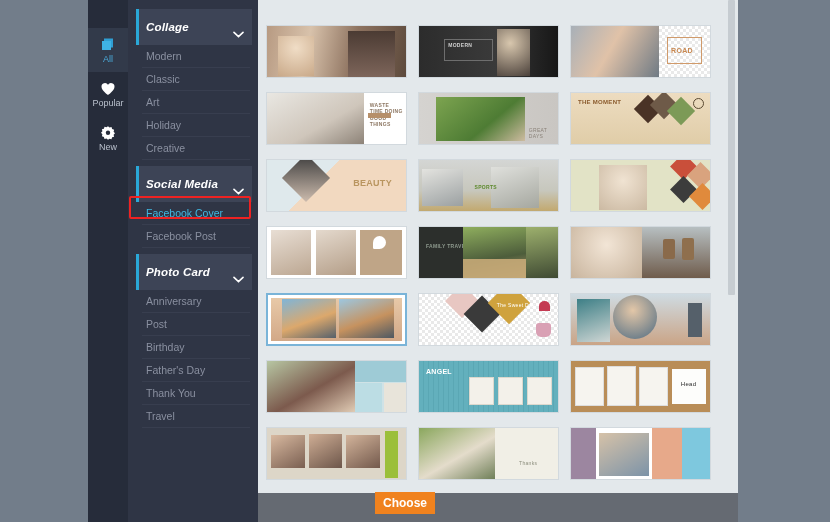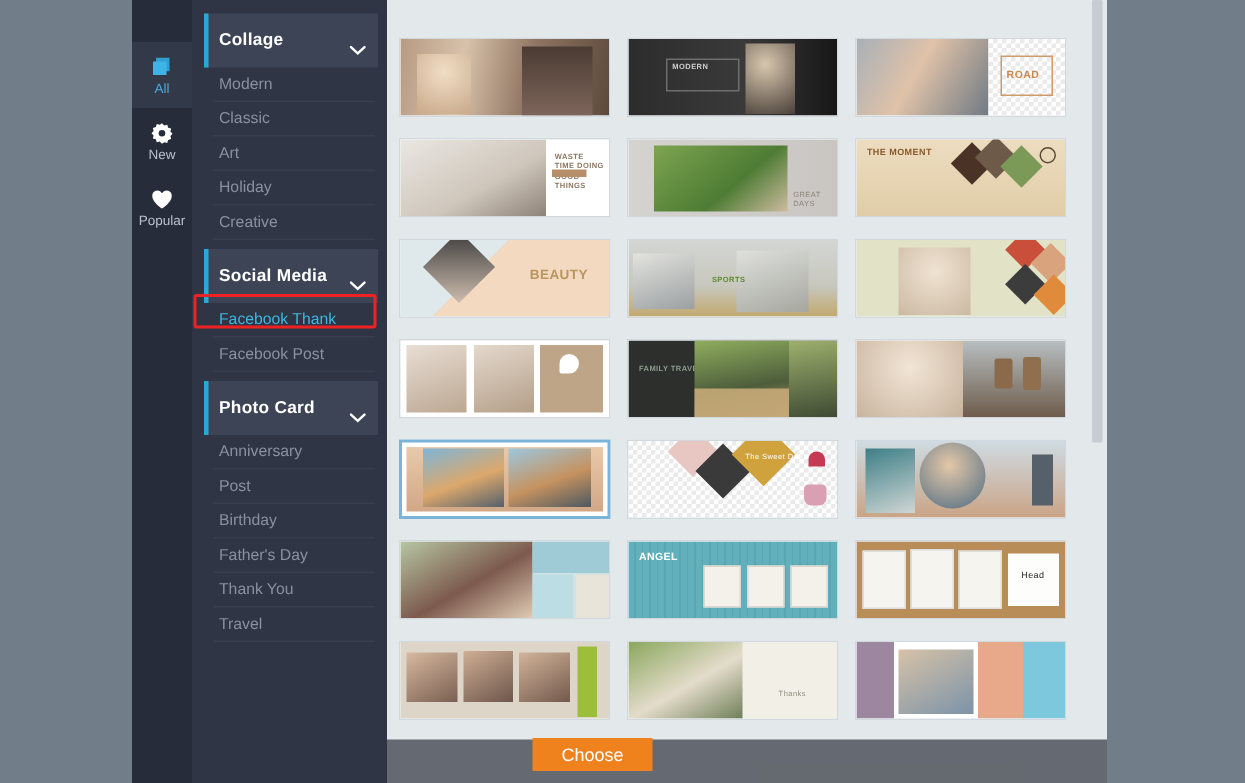--- a/index.html
+++ b/index.html
@@ -28,21 +28,21 @@
   .rail-icon { width: 16px; height: 16px; display:block; }
 
   
   .sidebar {
     position: absolute; left: 128px; top: 0; width: 130px; height: 522px;
     background: #2f3545;
   }
   .sec-header {
     position: relative; height: 36px; margin: 0 6px 0 8px;
     background: #3d4456; display: flex; align-items: center;
-    padding-left: 10px; padding-right: 8px; cursor: pointer;
+    padding-left: 10px; padding-right: 8px; cursor: pointer; font-style: italic;
   }
   .sec-header::before {
     content: ""; position: absolute; left: 0; top: 0; bottom: 0; width: 3px;
     background: #2aa8d8;
   }
   .sec-title {
     flex: 1; font-size: 11.5px; color: #ffffff; font-weight: bold; letter-spacing: .2px;
   }
   .chev { width: 11px; height: 7px; display: block; }
   .sub-item {
@@ -98,24 +98,24 @@
     background: #c6ccd1; border-radius: 1px; cursor: pointer;
   }
 
   
   .bottom-bar {
     position: absolute; left: 0; right: 0; bottom: 0; height: 29px;
     background: rgba(52,57,66,0.72);
   }
   .choose-btn {
     position: absolute; right: 395px; bottom: 8px;
-    width: 80px; height: 22px;
+    width: 60px; height: 22px;
     background: #f0821e; color: #ffffff;
     font-size: 12px; display: flex; align-items: center; justify-content: center;
-    cursor: pointer; border: none;
+    cursor: pointer; border: none; font-weight: bold;
   }
 </style>
 </head>
 <body>
 
 <div id="app">
 
   <div class="rail">
     <div class="rail-item spacer-top"></div>
 
@@ -125,34 +125,34 @@
           <rect x="4" y="1.5" width="9" height="9" fill="#2f9fd4"></rect>
           <rect x="2" y="4" width="9" height="9" fill="#3fb3e6"></rect>
         </svg>
       </span>
       <span class="rail-label">All</span>
     </div>
 
     <div class="rail-item">
       <span class="rail-icon">
         <svg width="16" height="16" viewBox="0 0 16 16">
+          <path fill="#ffffff" d="M8 14S1.5 9.8 1.5 5.8A3.5 3.5 0 018 3.8a3.5 3.5 0 016.5 2c0 4-6.5 8.2-6.5 8.2z"></path>
+        </svg>
+      </span>
+      <span class="rail-label">Popular</span>
+    </div>
+
+    <div class="rail-item">
+      <span class="rail-icon">
+        <svg width="16" height="16" viewBox="0 0 16 16">
           <path fill="#ffffff" d="M8 1.2l1.5 1.4 2-0.5 0.6 2 2 0.6-0.5 2 1.4 1.5-1.4 1.5 0.5 2-2 0.6-0.6 2-2-0.5L8 14.8 6.5 13.4l-2 0.5-0.6-2-2-0.6 0.5-2L1 7.8l1.4-1.5-0.5-2 2-0.6 0.6-2 2 0.5z"></path>
           <circle cx="8" cy="7.8" r="2.2" fill="#262c3a"></circle>
         </svg>
       </span>
       <span class="rail-label">New</span>
-    </div>
-
-    <div class="rail-item">
-      <span class="rail-icon">
-        <svg width="16" height="16" viewBox="0 0 16 16">
-          <path fill="#ffffff" d="M8 14S1.5 9.8 1.5 5.8A3.5 3.5 0 018 3.8a3.5 3.5 0 016.5 2c0 4-6.5 8.2-6.5 8.2z"></path>
-        </svg>
-      </span>
-      <span class="rail-label">Popular</span>
     </div>
   </div>
 
   <div class="sidebar">
     <div style="height:9px"></div>
 
     <div class="sec-header">
       <span class="sec-title">Collage</span>
       <span class="chev">
         <svg width="11" height="7" viewBox="0 0 11 7">
@@ -183,21 +183,21 @@
     <div class="sec-header">
       <span class="sec-title">Social Media</span>
       <span class="chev">
         <svg width="11" height="7" viewBox="0 0 11 7">
             <path d="M1 1.4L5.5 5.6 10 1.4" stroke="#ffffff" stroke-width="1.6" fill="none" stroke-linecap="round"></path>
           </svg>
       </span>
     </div>
     <div>
       <div class="sub-item highlight">
-          <span>Facebook Thank</span>
+          <span>Facebook Cover</span>
         </div>
       <div class="sub-item">
           <span>Facebook Post</span>
         </div>
     </div>
 
     <div class="sec-gap"></div>
 
     <div class="sec-header">
       <span class="sec-title">Photo Card</span>

